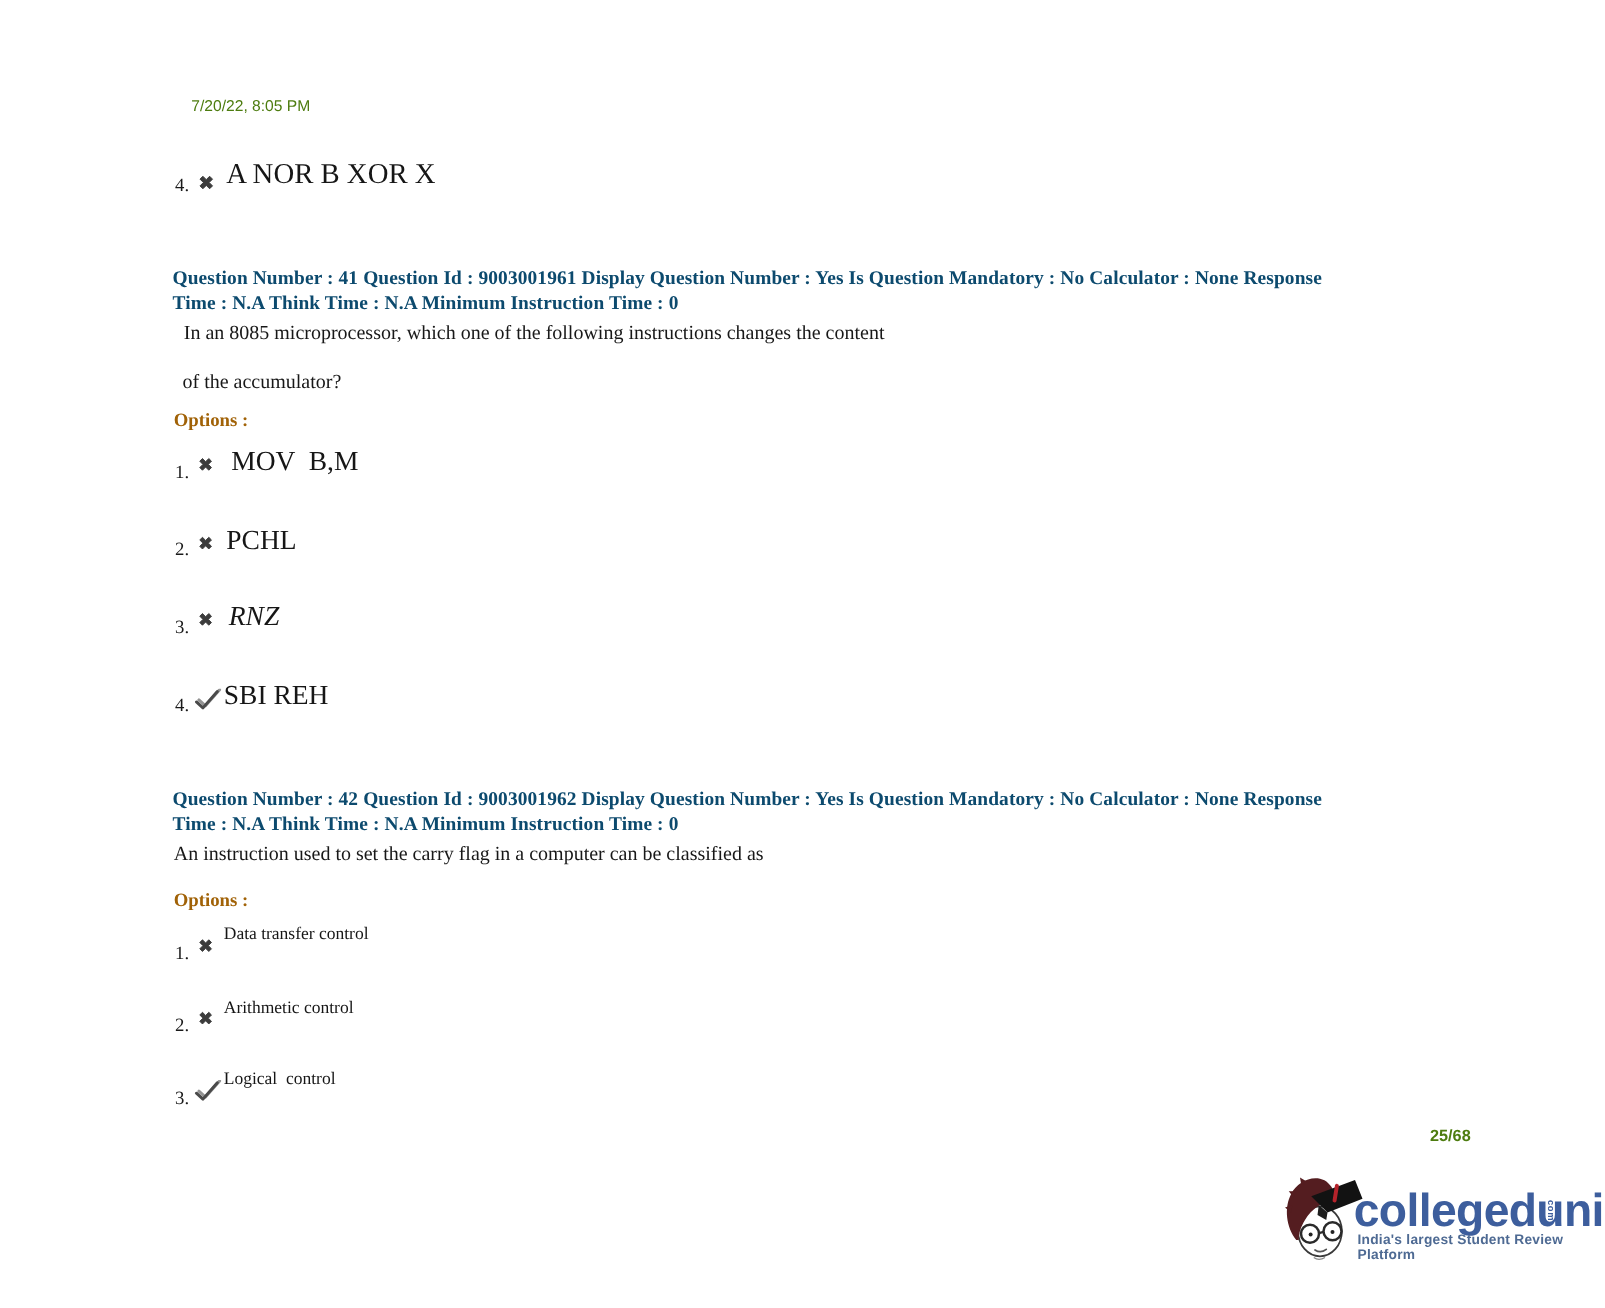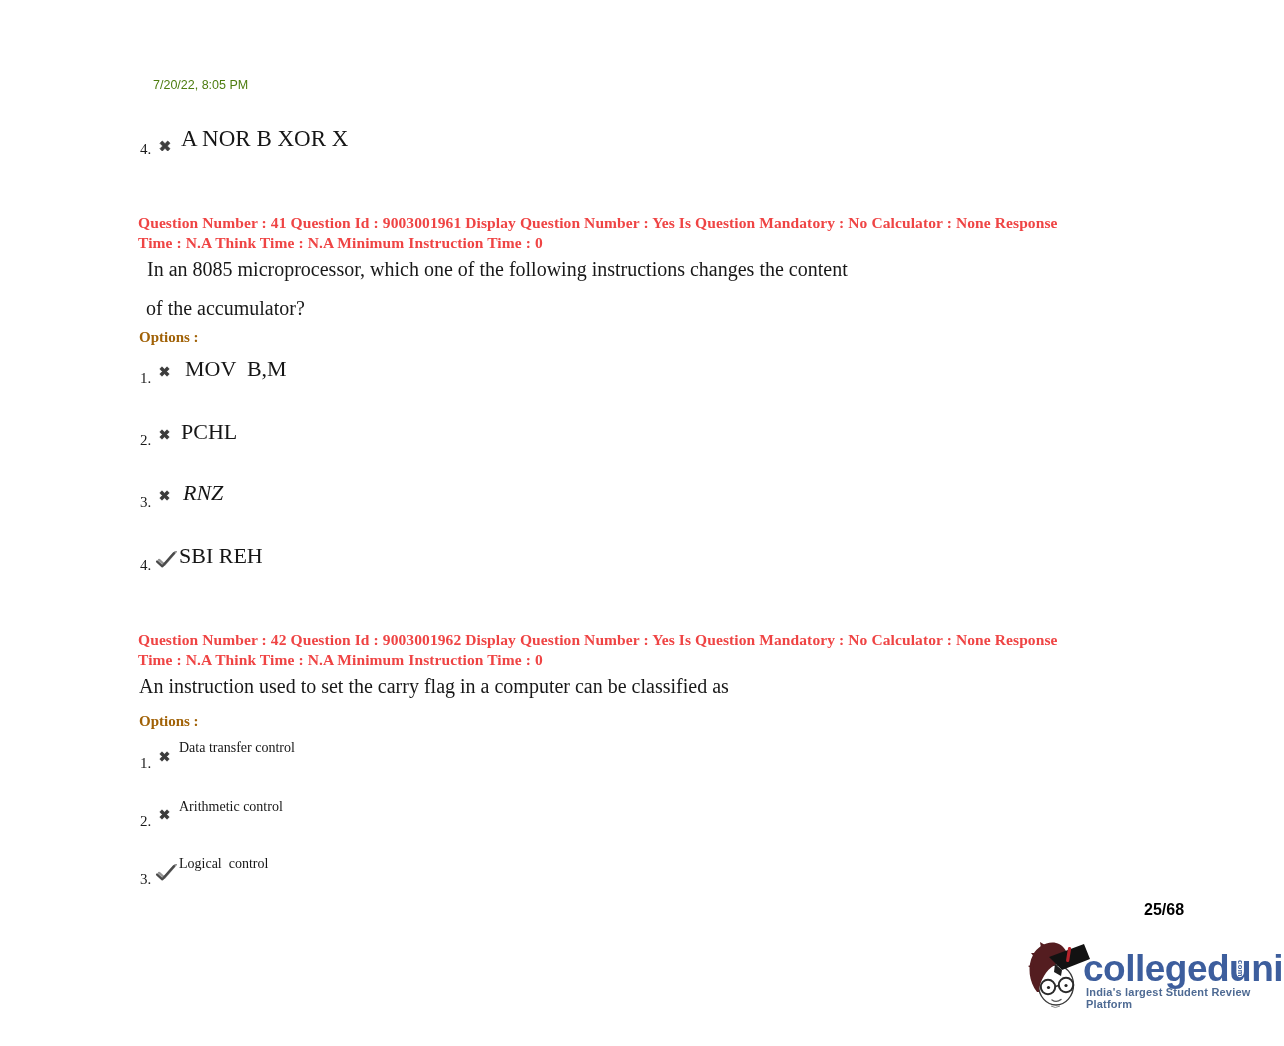--- a/index.html
+++ b/index.html
@@ -9,31 +9,31 @@
     background:#ffffff;
     font-family:"Liberation Serif", serif;
     color:#1c1c1c;
     position:relative;
     overflow:hidden;
   }
   .abs { position:absolute; }
   .sans { font-family:"Liberation Sans", sans-serif; }
 
   .timestamp { left:109px; top:78px; font-size:12.5px; color:#4d7c0f;margin-left:44px; }
-  .page-indicator { left:1144px; top:901px; font-size:16px; color:#000000; font-weight:bold; }
+  .page-indicator { left:1144px; top:901px; font-size:13px; color:#4d7c0f; font-weight:bold; }
 
   .meta-line {
     font-weight:bold;
     font-size:15.5px;
     line-height:19.5px;
     width:1020px;
-    color:#ef4444;
+    color:#0c4a6e;
     letter-spacing:0.1px;
   }
-  .body-line { font-size:20px; color:#181818; white-space:pre; }
+  .body-line { font-size:16px; color:#181818; white-space:pre; }
   .options-heading { font-weight:bold; font-size:15px; color:#a16207; }
 
   .opt-num { font-size:15px; color:#1a1a1a; }
   .opt-label { font-size:22px; color:#161616; white-space:pre; }
   .opt-label.sm { font-size:14px; }
   .icon-box { display:inline-block; line-height:0; }
 
   
   .brand-name {
     left:1083px; top:948px;

